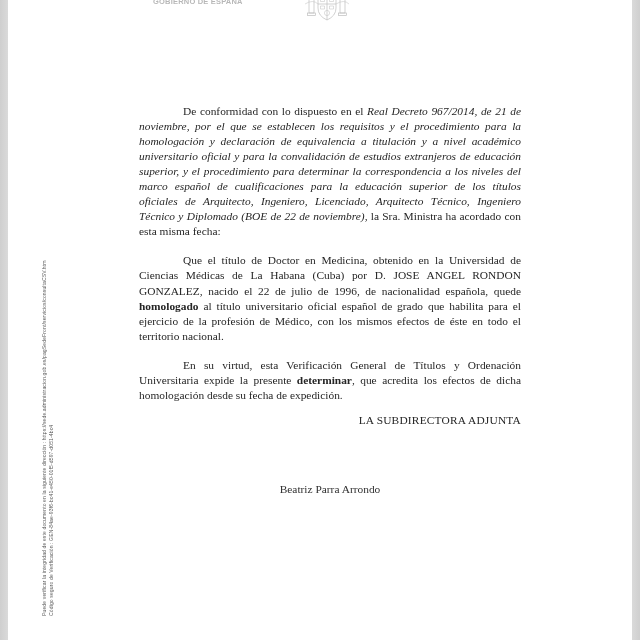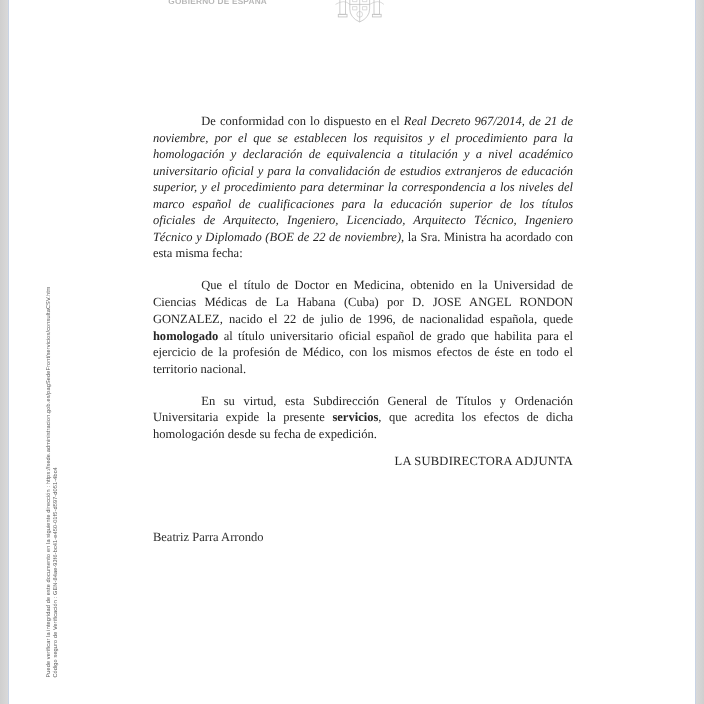--- a/index.html
+++ b/index.html
@@ -5,21 +5,21 @@
   * { box-sizing: border-box; }
   html, body {
     margin: 0; padding: 0;
     width: 640px; height: 640px;
     overflow: hidden;
     background: #d9d9d9;
   }
   #viewport {
     position: relative;
     width: 640px; height: 640px;
-    background: #3b82f6;
+    background: #14532d;
     font-family: "Liberation Serif", serif;
   }
   
   .gutter {
     position: absolute; top: 0; bottom: 0;
     width: 8px;
     background: linear-gradient(to right,#cfcfcf,#dadada);
   }
   .gutter.left  { left: 0; }
   .gutter.right { right: 0; background: linear-gradient(to left,#cfcfcf,#dadada); }
@@ -100,21 +100,21 @@
     color: #252525;
     font-size: 11.4px;
   }
   .sig-date { margin: 0; }
   .sig-role { margin: 22px 0 0 0; letter-spacing: .2px; text-align: right; }
   .sig-name {
     position: absolute;
     left: 131px;
     top: 483px;
     width: 382px;
-    text-align: left;
+    text-align: center;
     color: #303030;
     font-size: 11.4px;
   }
 </style>
 </head>
 <body>
 
 <div id="viewport">
 
   <div class="gutter left"></div>
@@ -162,21 +162,21 @@
 
           <path d="M9 18 q8 -5 13 0" stroke-width="0.5"></path>
           <path d="M40 18 q8 -5 13 0" stroke-width="0.5"></path>
         </svg>
       </div>
     </div>
 
     <div class="body-col">
       <p class="para"><span>De conformidad con lo dispuesto en el </span><i>Real Decreto 967/2014, de 21 de noviembre, por el que se establecen los requisitos y el procedimiento para la homologación y declaración de equivalencia a titulación y a nivel académico universitario oficial y para la convalidación de estudios extranjeros de educación superior, y el procedimiento para determinar la correspondencia a los niveles del marco español de cualificaciones para la educación superior de los títulos oficiales de Arquitecto, Ingeniero, Licenciado, Arquitecto Técnico, Ingeniero Técnico y Diplomado (BOE de 22 de noviembre)</i><span>, la Sra. Ministra ha acordado con esta misma fecha:</span></p>
       <p class="para"><span>Que el título de Doctor en Medicina, obtenido en la Universidad de Ciencias Médicas de La Habana (Cuba) por D. JOSE ANGEL RONDON GONZALEZ, nacido el 22 de julio de 1996, de nacionalidad española, quede </span><b>homologado</b><span> al título universitario oficial español de grado que habilita para el ejercicio de la profesión de Médico, con los mismos efectos de éste en todo el territorio nacional.</span></p>
-      <p class="para"><span>En su virtud, esta Subdirección General de Títulos y Ordenación Universitaria expide la presente </span><b>servicios</b><span>, que acredita los efectos de dicha homologación desde su fecha de expedición.</span></p>
+      <p class="para"><span>En su virtud, esta Verificación General de Títulos y Ordenación Universitaria expide la presente </span><b>determinar</b><span>, que acredita los efectos de dicha homologación desde su fecha de expedición.</span></p>
     </div>
 
     <div class="sig-block">
       <p class="sig-role">LA SUBDIRECTORA ADJUNTA</p>
     </div>
 
     <div class="sig-name">Beatriz Parra Arrondo</div>
 
   </div>
 </div>

